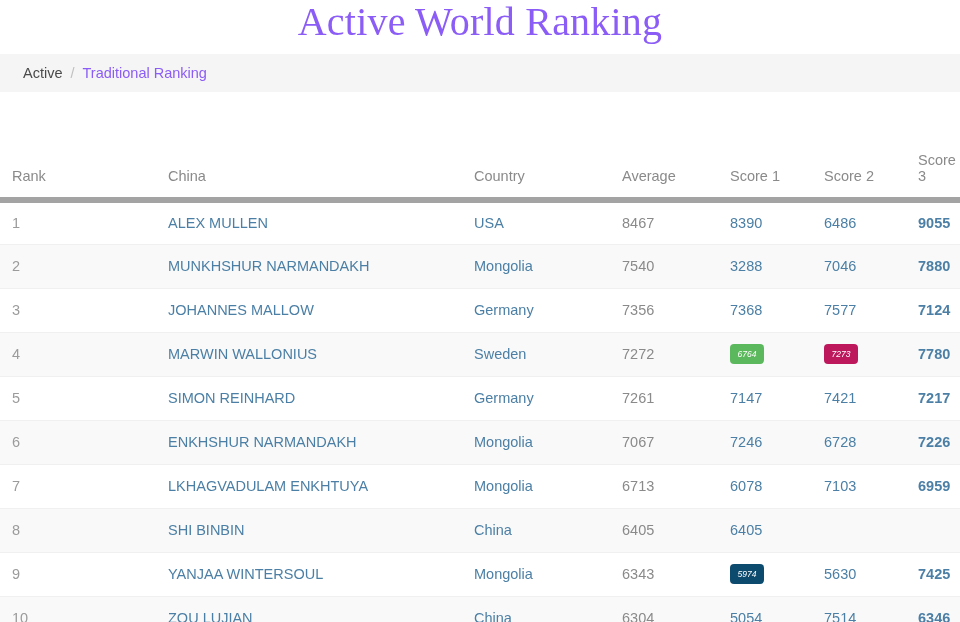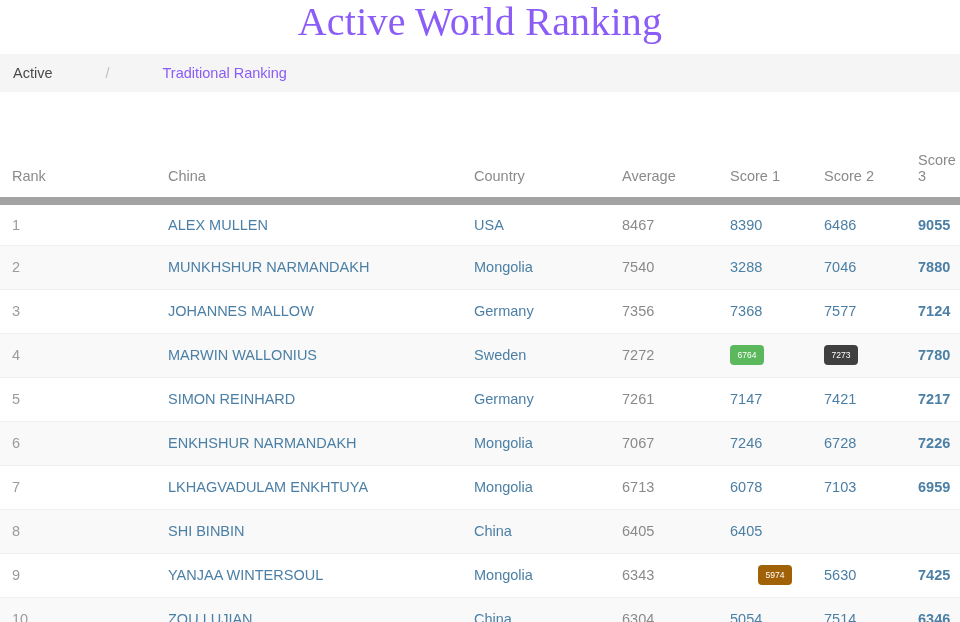--- a/index.html
+++ b/index.html
@@ -30,23 +30,22 @@
   }
 
   
   .breadcrumb-bar {
     margin-top: 12px;
     width: 100%;
     height: 38px;
     background: #f5f5f5;
     display: flex;
     align-items: center;
-    padding-left: 13px;
+    padding-left: 23px;
     font-size: 14.5px;
-    gap: 45px;
   }
   .crumb-static {
     color: #4a4a4a;
   }
   .crumb-sep {
     color: #c0c0c0;
     margin: 0 8px;
   }
   .crumb-link {
     color: #8b5cf6;
@@ -67,21 +66,21 @@
     font-size: 14.5px;
   }
 
   table.rank-table thead th {
     text-align: left;
     font-weight: 400;
     color: #8a8a8a;
     font-size: 14.5px;
     padding: 0 0 13px 0;
     vertical-align: bottom;
-    border-bottom: 8px solid #a3a3a3;
+    border-bottom: 6px solid #a3a3a3;
   }
 
   table.rank-table tbody td {
     padding: 0;
     height: 44px;
     vertical-align: middle;
     border-bottom: 1px solid #f0f0f0;
   }
 
   tbody tr.row-odd  { background: #ffffff; }
@@ -122,20 +121,21 @@
     background: #5cb85c;
     color: #ffffff;
     font-size: 8.5px;
     line-height: 1;
     padding: 6px 7px 6px 7px;
     border-radius: 4px;
     min-width: 34px;
     text-align: center;
     cursor: pointer;
     vertical-align: middle;
+    font-style: italic;
   }
 </style>
 </head>
 <body>
 
 <h1 class="page-title">Active World Ranking</h1>
 
 <nav class="breadcrumb-bar">
   <span class="crumb-static">Active</span>
   <span class="crumb-sep">/</span>
@@ -182,21 +182,21 @@
           <td class="col-s1"><a class="cell-link">7368</a></td>
           <td class="col-s2"><a class="cell-link">7577</a></td>
           <td class="col-s3"><a class="cell-link">7124</a></td>
         </tr>
         <tr class="row-even">
           <td class="col-rank"><span class="cell-rank">4</span></td>
           <td class="col-name"><a class="cell-link">MARWIN WALLONIUS</a></td>
           <td class="col-country"><a class="cell-link">Sweden</a></td>
           <td class="col-average"><span class="cell-average">7272</span></td>
           <td class="col-s1"><span class="score-badge" style="background: rgb(92, 184, 92);">6764</span></td>
-          <td class="col-s2"><span class="score-badge" style="background: #404040;">7273</span></td>
+          <td class="col-s2"><span class="score-badge" style="background: #be185d;">7273</span></td>
           <td class="col-s3"><a class="cell-link">7780</a></td>
         </tr>
         <tr class="row-odd">
           <td class="col-rank"><span class="cell-rank">5</span></td>
           <td class="col-name"><a class="cell-link">SIMON REINHARD</a></td>
           <td class="col-country"><a class="cell-link">Germany</a></td>
           <td class="col-average"><span class="cell-average">7261</span></td>
           <td class="col-s1"><a class="cell-link">7147</a></td>
           <td class="col-s2"><a class="cell-link">7421</a></td>
           <td class="col-s3"><a class="cell-link">7217</a></td>
@@ -226,21 +226,21 @@
           <td class="col-average"><span class="cell-average">6405</span></td>
           <td class="col-s1"><a class="cell-link">6405</a></td>
           <td class="col-s2"></td>
           <td class="col-s3"></td>
         </tr>
         <tr class="row-odd">
           <td class="col-rank"><span class="cell-rank">9</span></td>
           <td class="col-name"><a class="cell-link">YANJAA WINTERSOUL</a></td>
           <td class="col-country"><a class="cell-link">Mongolia</a></td>
           <td class="col-average"><span class="cell-average">6343</span></td>
-          <td class="col-s1"><span class="score-badge" style="background: #a16207; margin-left: 28px;">5974</span></td>
+          <td class="col-s1"><span class="score-badge" style="background: #0c4a6e;">5974</span></td>
           <td class="col-s2"><a class="cell-link">5630</a></td>
           <td class="col-s3"><a class="cell-link">7425</a></td>
         </tr>
         <tr class="row-even">
           <td class="col-rank"><span class="cell-rank">10</span></td>
           <td class="col-name"><a class="cell-link">ZOU LUJIAN</a></td>
           <td class="col-country"><a class="cell-link">China</a></td>
           <td class="col-average"><span class="cell-average">6304</span></td>
           <td class="col-s1"><a class="cell-link">5054</a></td>
           <td class="col-s2"><a class="cell-link">7514</a></td>

